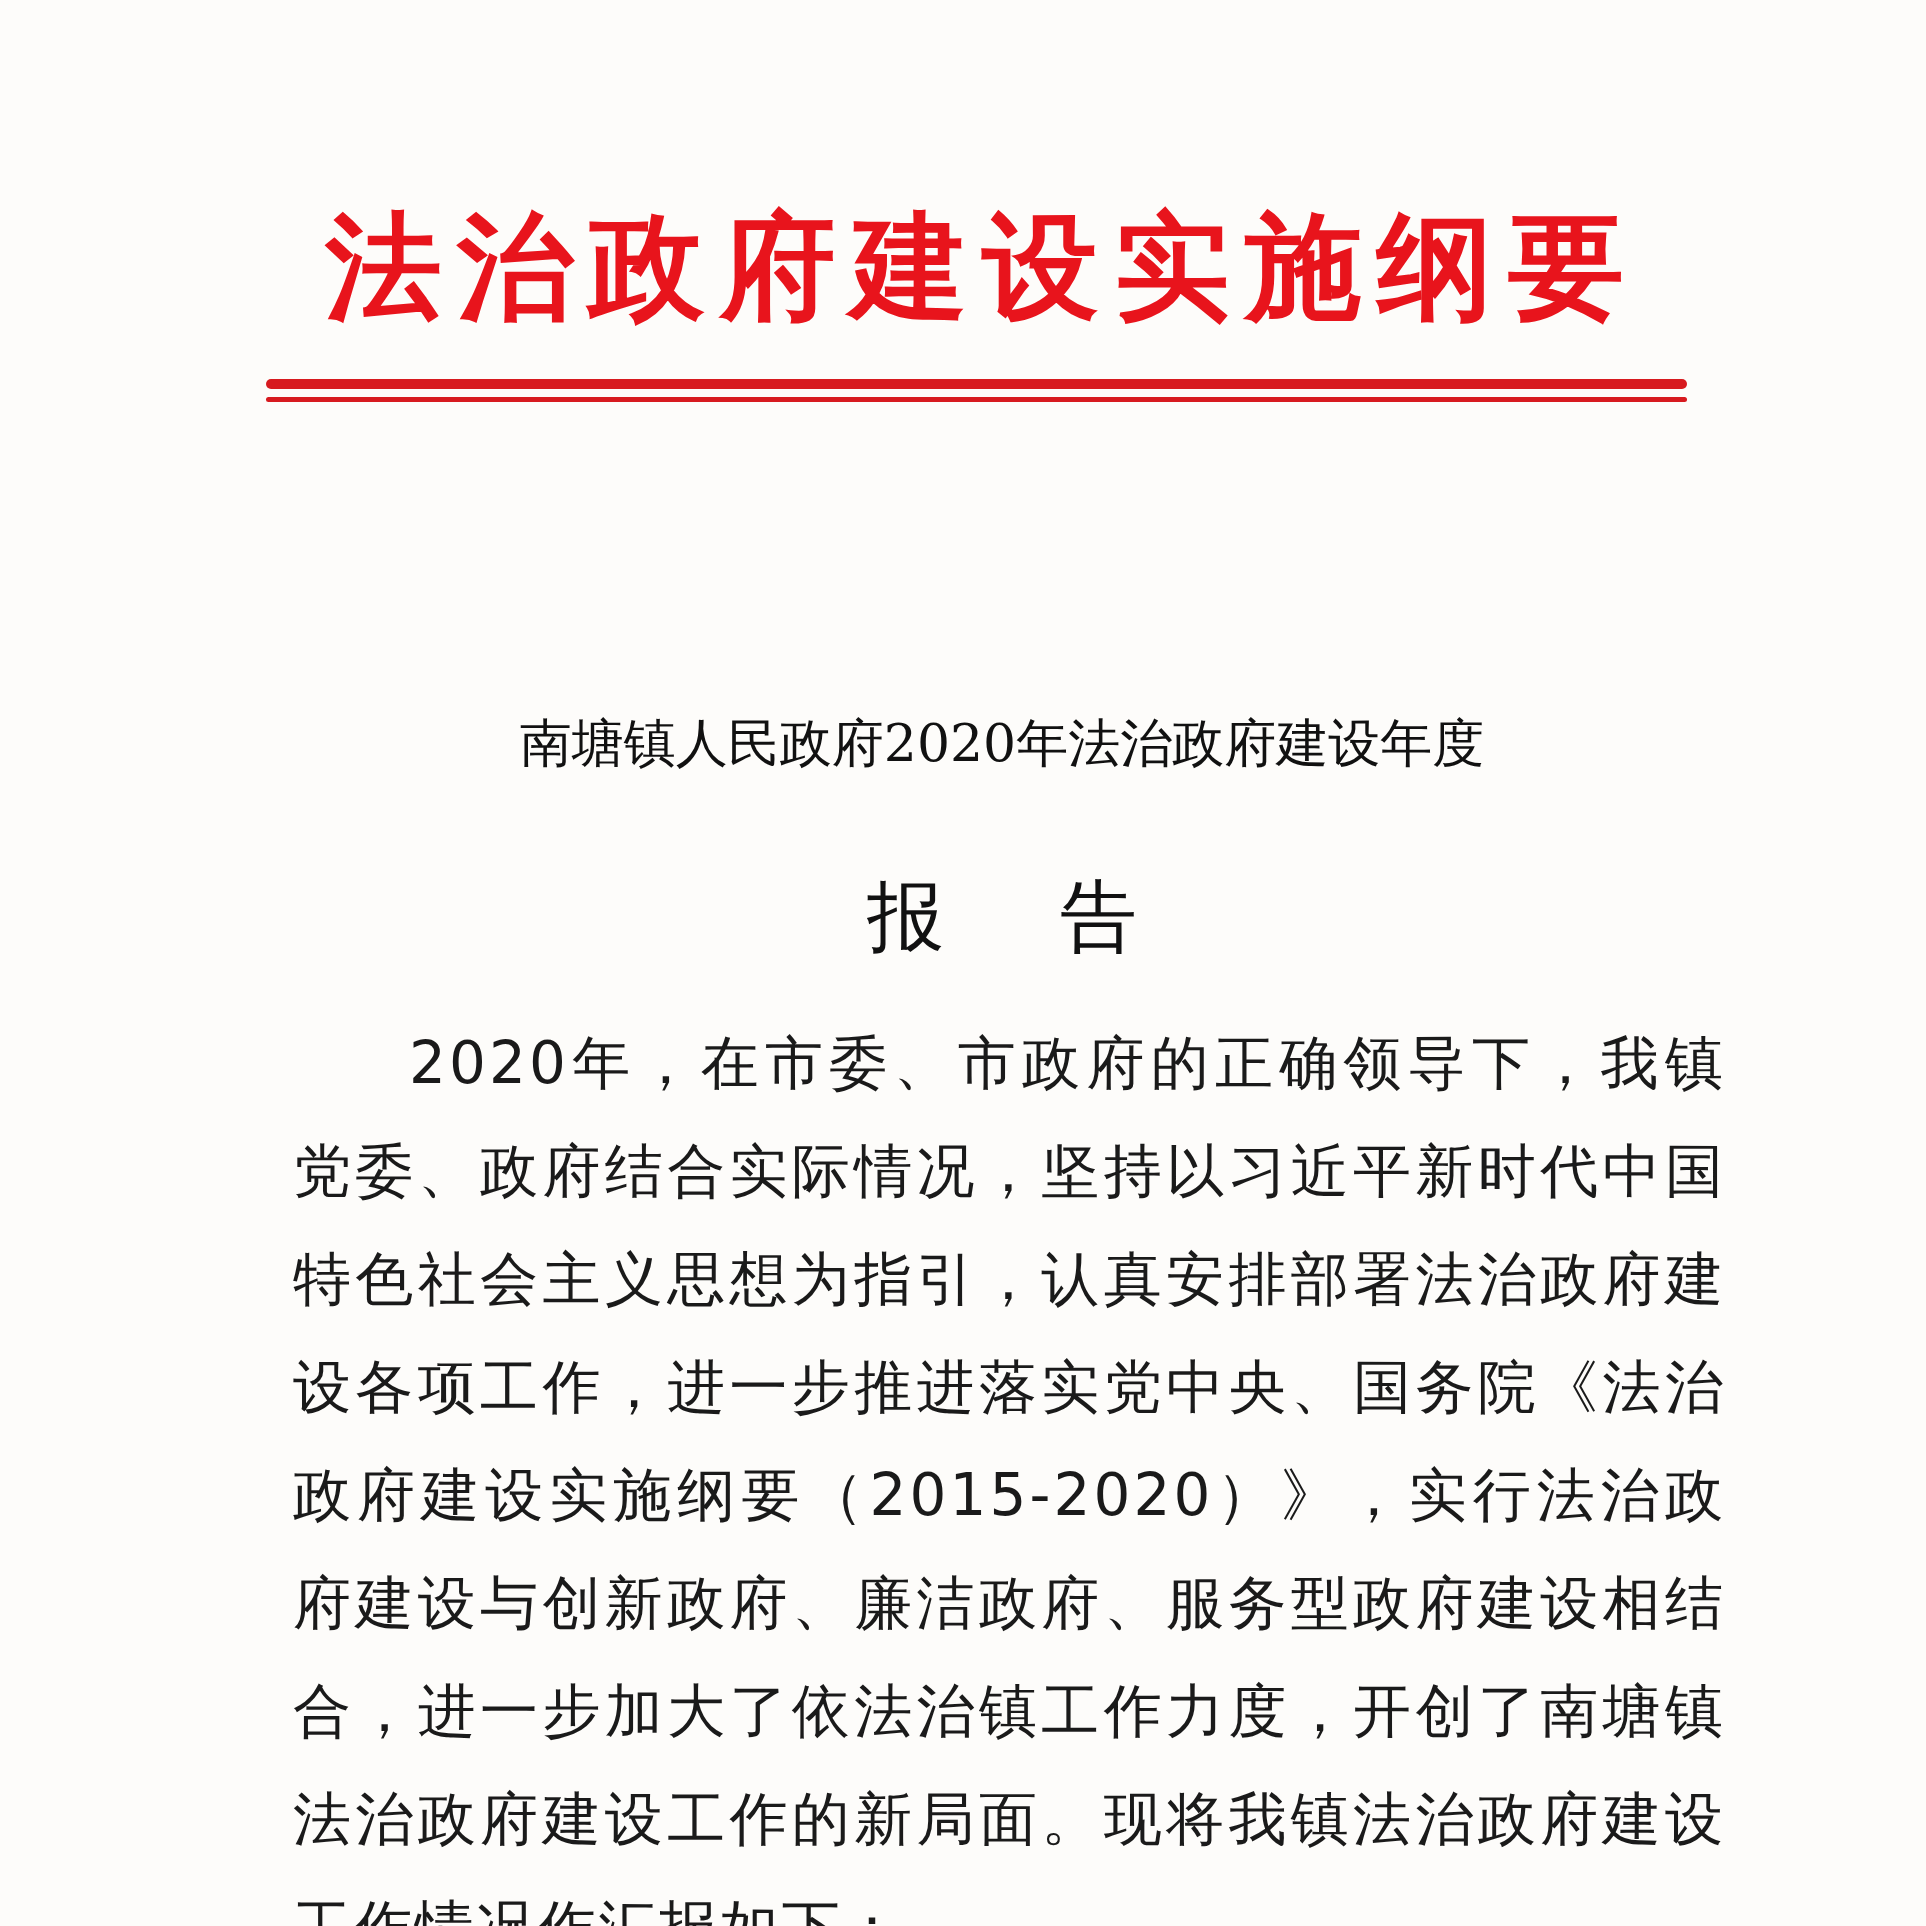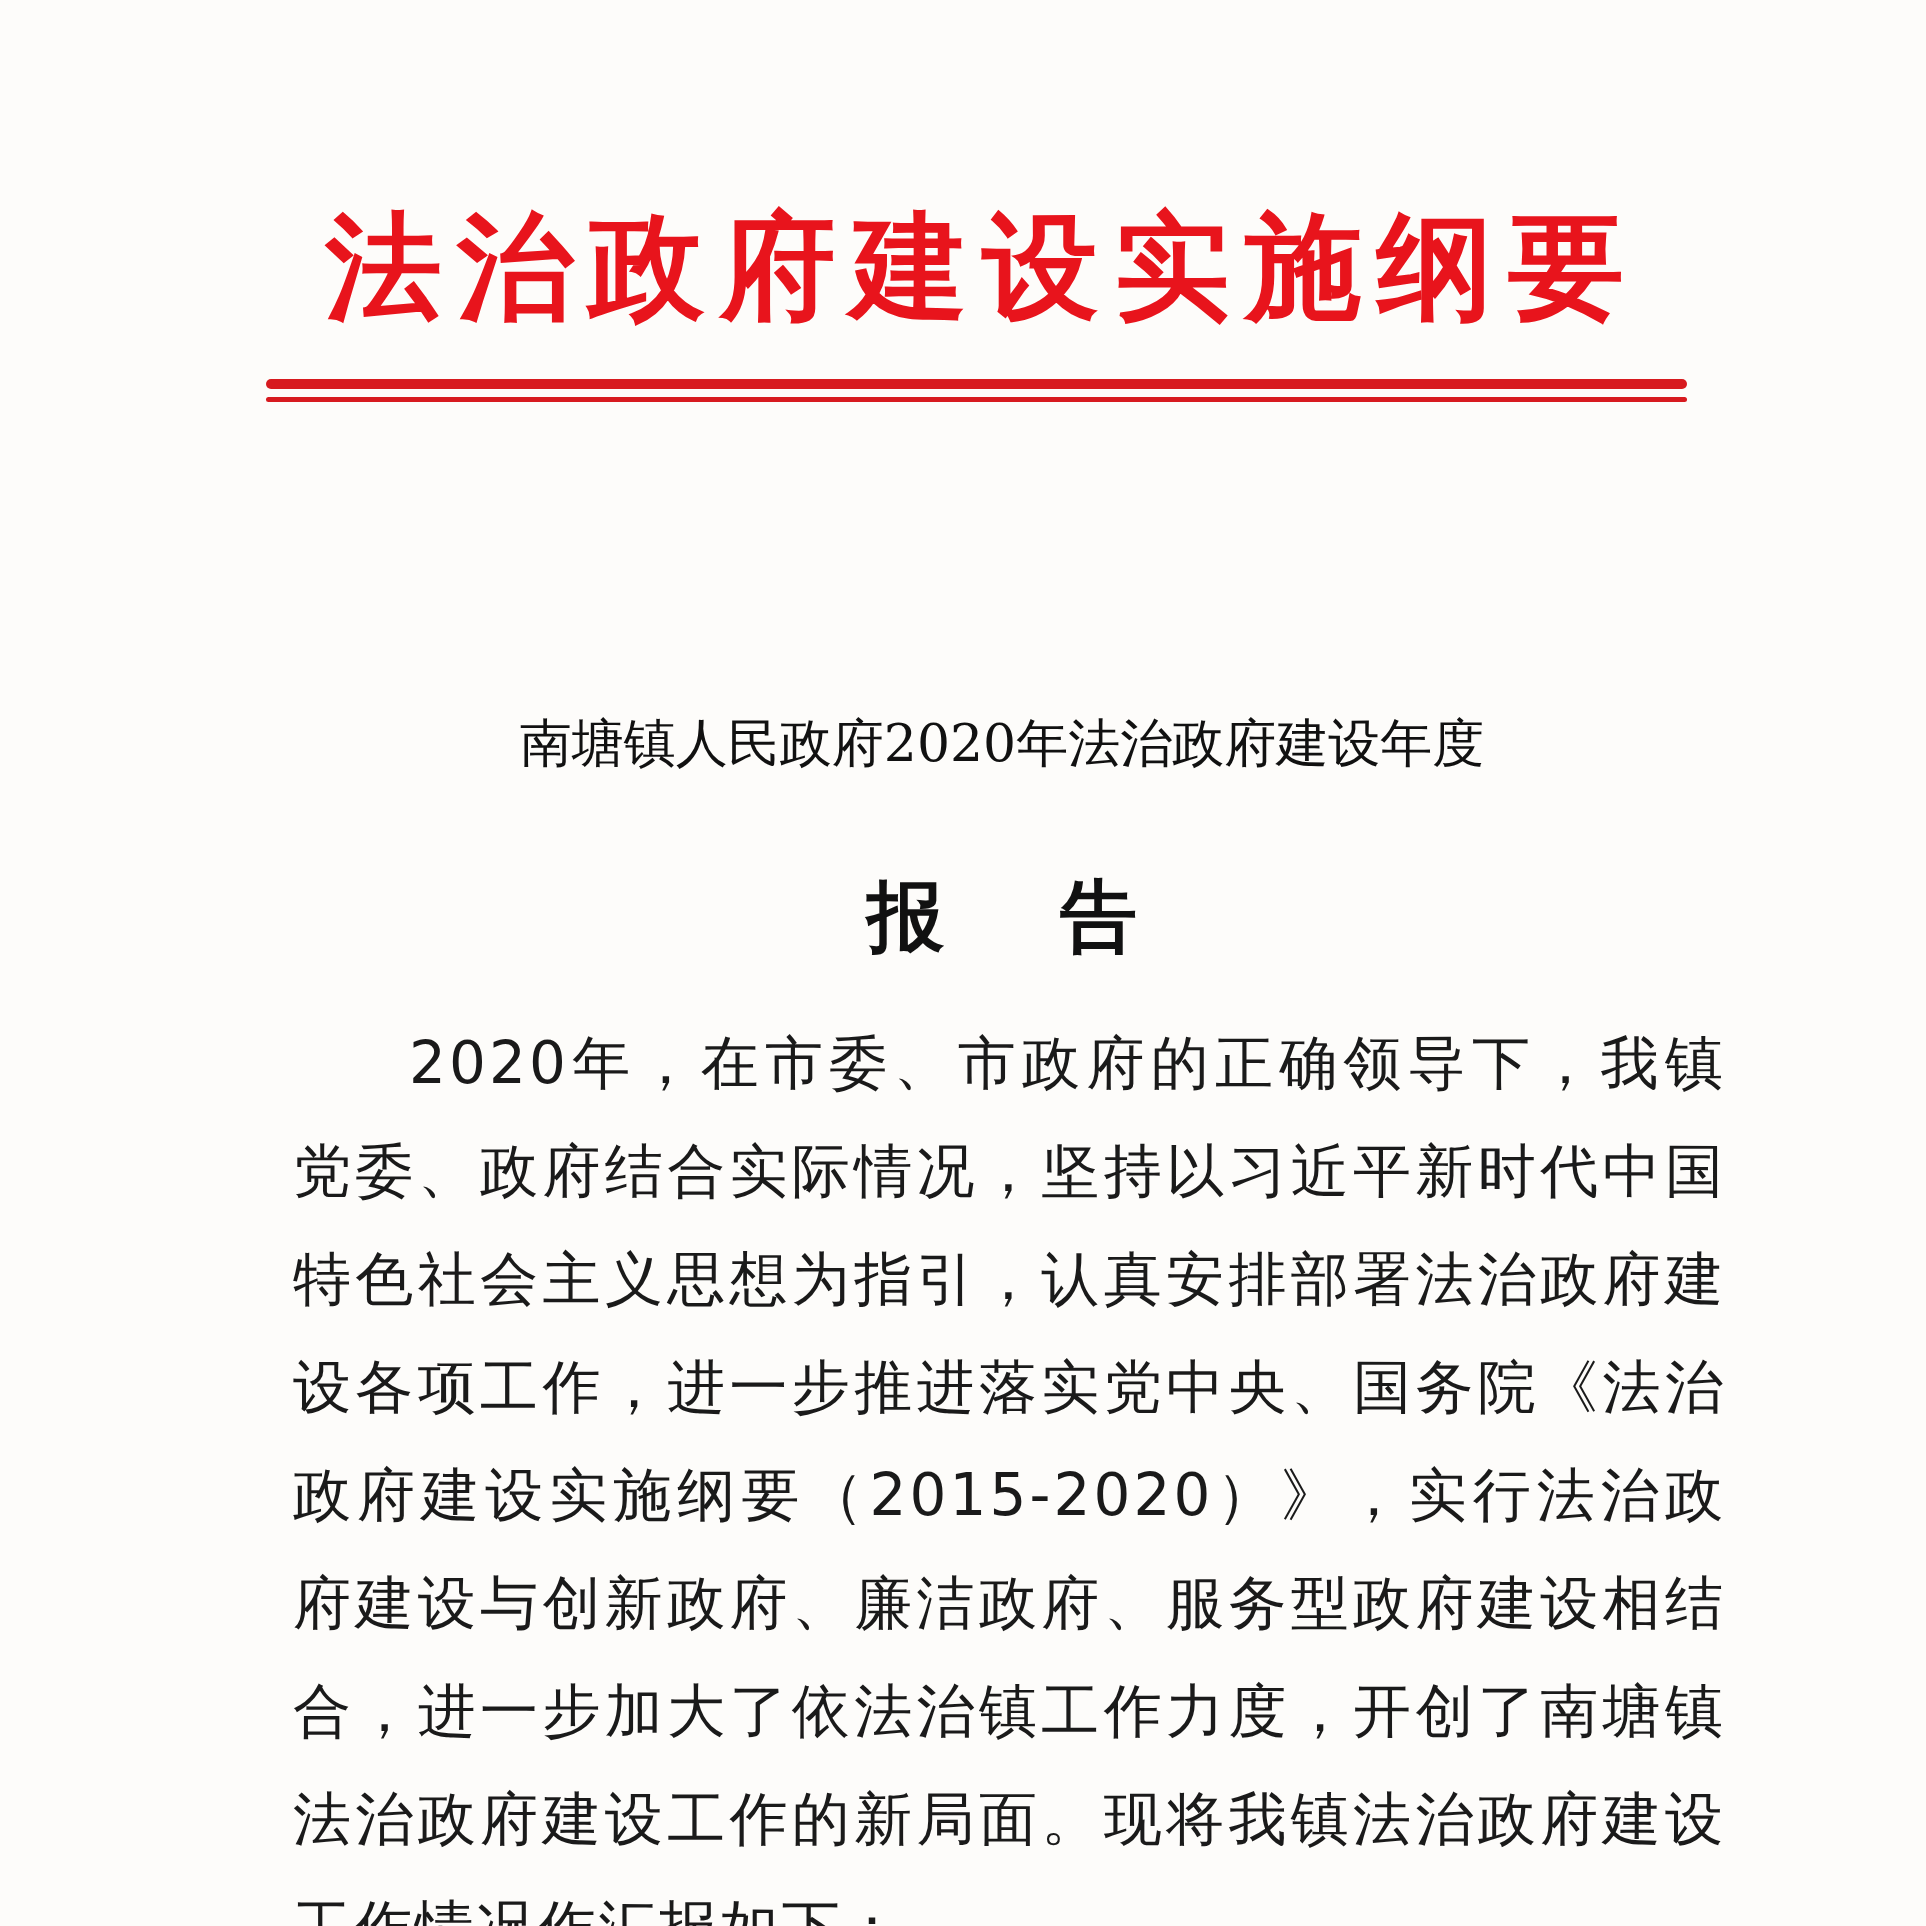--- a/index.html
+++ b/index.html
@@ -59,21 +59,21 @@
       white-space: nowrap;
       color: #111;
       margin-top: 24px;
     }
     .doc-title-2 {
       position: absolute;
       left: 270px;
       width: 1464px;
       top: 878px;
       text-align: center;
-      font-weight: bold;
+      font-weight: normal;
       font-size: 77px;
       letter-spacing: 116px;
       line-height: 1;
       color: #111;
       padding-left: 116px;
       box-sizing: border-box;
     }
     .body-text {
       position: absolute;
       left: 293px;

